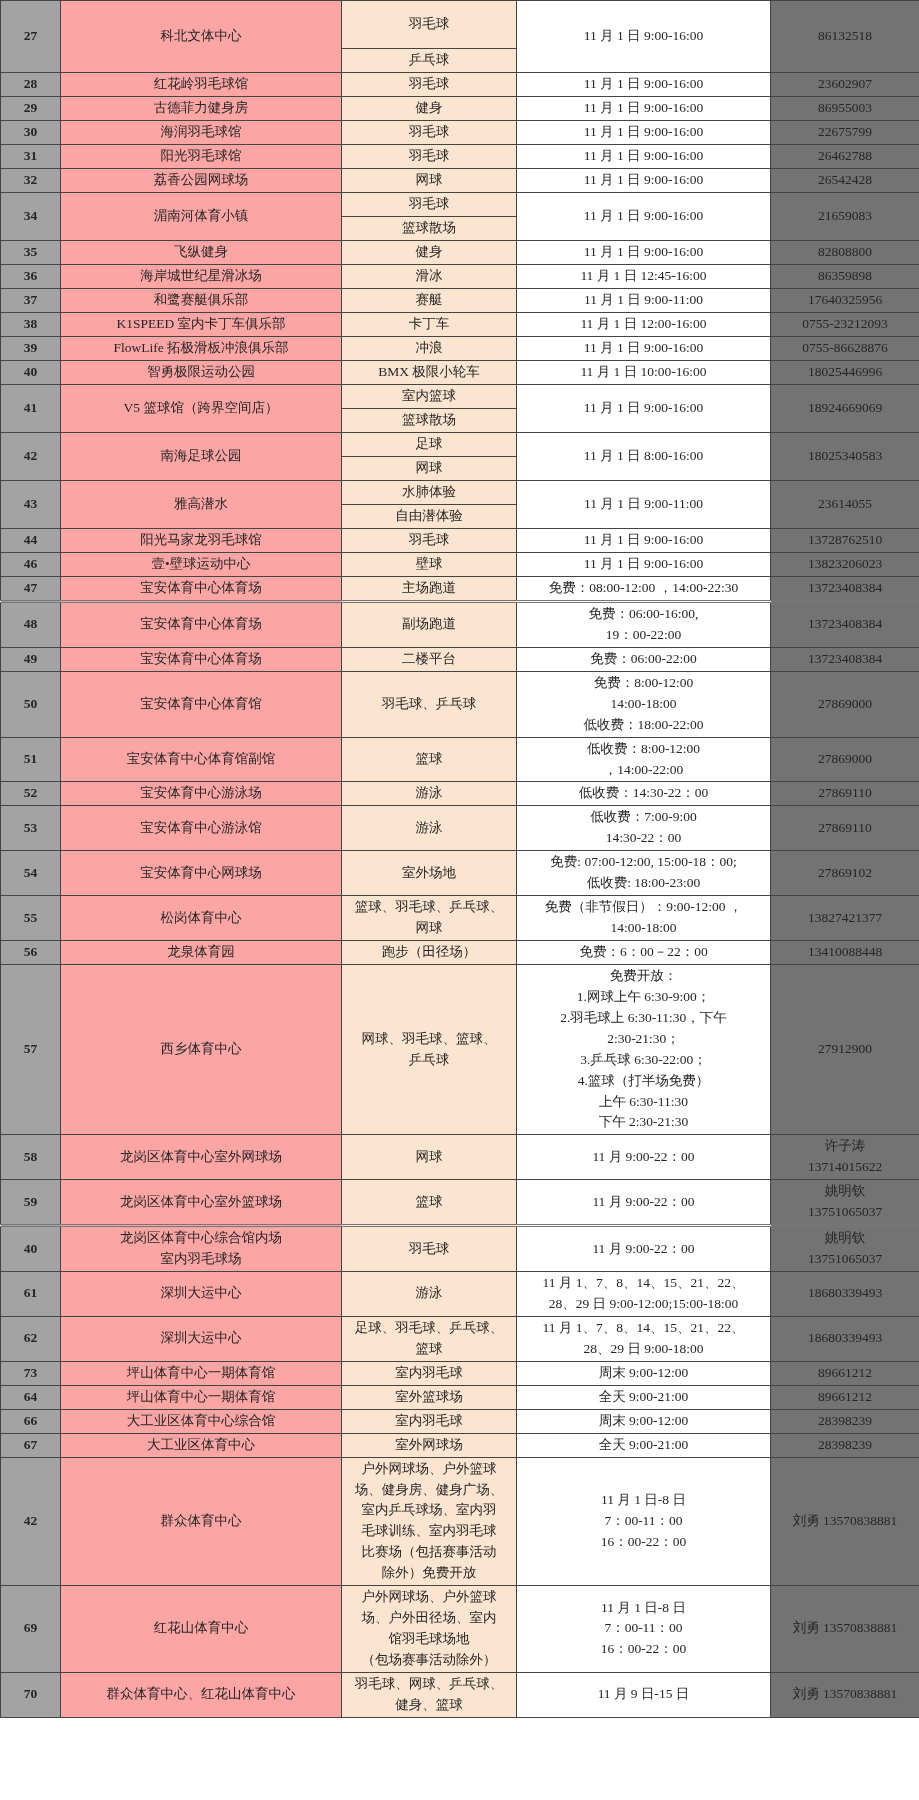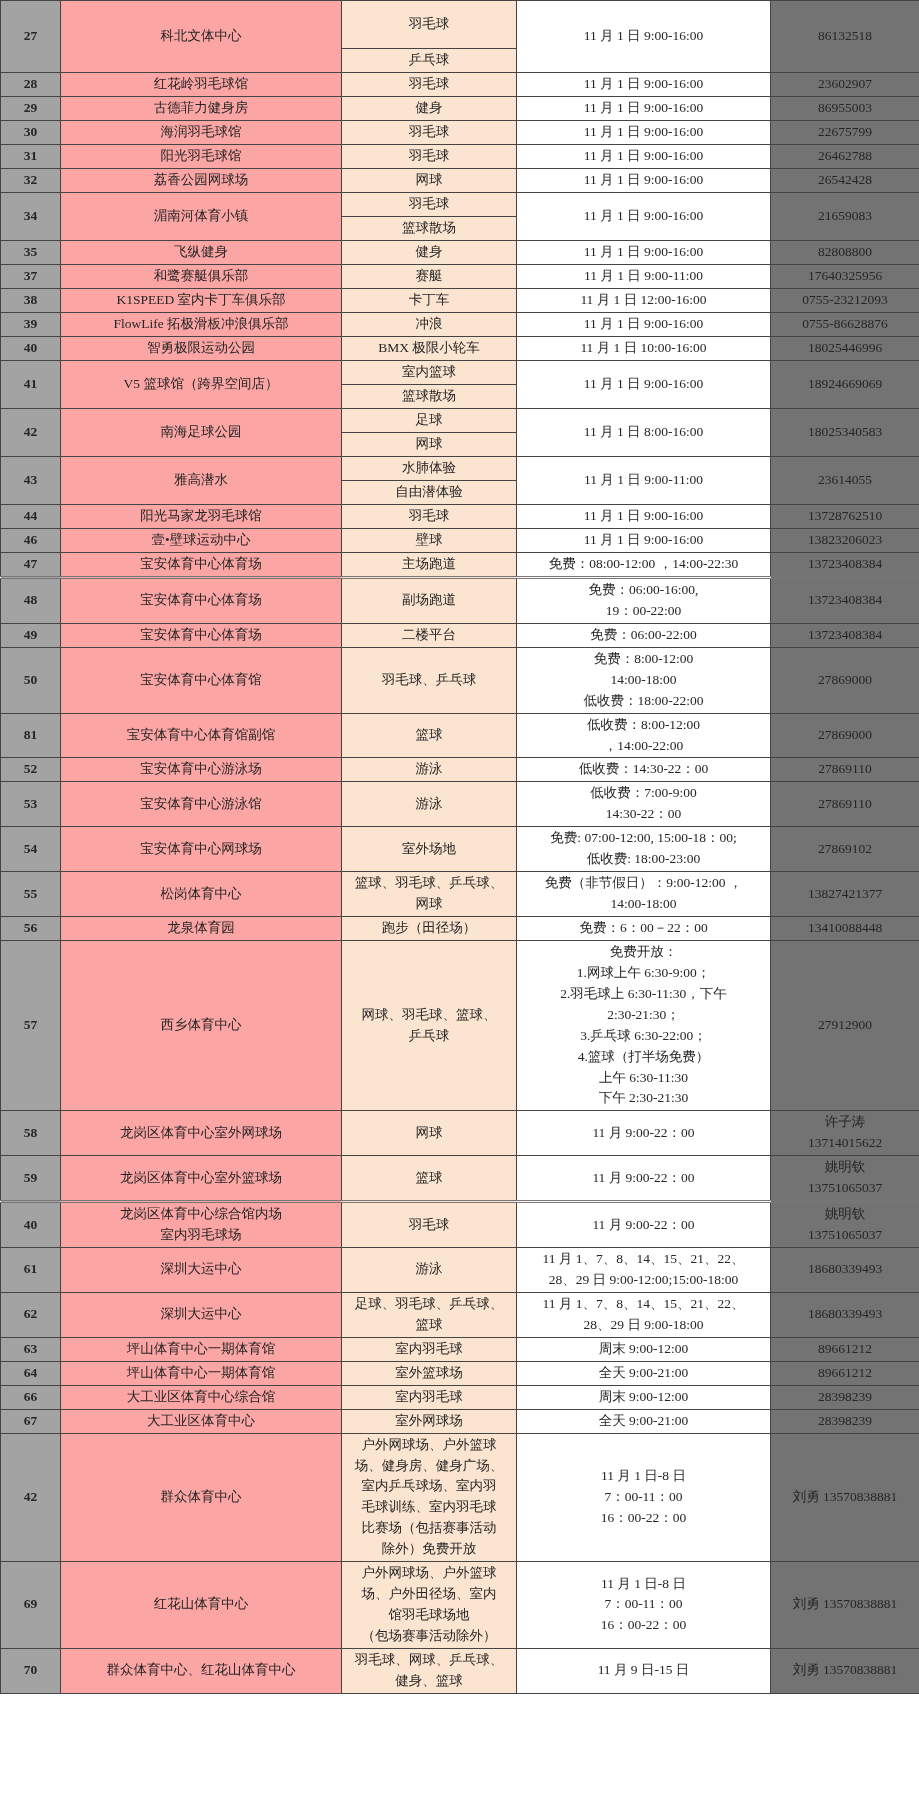--- a/index.html
+++ b/index.html
@@ -132,20 +132,29 @@
         </tr>
         <tr data-row="35">
           <td class="col-num">35</td>
           <td class="col-name pre">飞纵健身</td>
           <td class="col-sport">
             <div class="sport-sub">健身</div>
           </td>
           <td class="col-time pre">11 月 1 日 9:00-16:00</td>
           <td class="col-phone pre">82808800</td>
         </tr>
+        <tr data-row="36">
+          <td class="col-num">36</td>
+          <td class="col-name pre">海岸城世纪星滑冰场</td>
+          <td class="col-sport">
+            <div class="sport-sub">滑冰</div>
+          </td>
+          <td class="col-time pre">11 月 1 日 12:45-16:00</td>
+          <td class="col-phone pre">86359898</td>
+        </tr>
         <tr data-row="37">
           <td class="col-num">37</td>
           <td class="col-name pre">和鹭赛艇俱乐部</td>
           <td class="col-sport">
             <div class="sport-sub">赛艇</div>
           </td>
           <td class="col-time pre">11 月 1 日 9:00-11:00</td>
           <td class="col-phone pre">17640325956</td>
         </tr>
         <tr data-row="38">
@@ -256,21 +265,21 @@
           <td class="col-name pre">宝安体育中心体育馆</td>
           <td class="col-sport">
             <div class="sport-sub">羽毛球、乒乓球</div>
           </td>
           <td class="col-time pre">免费：8:00-12:00
 14:00-18:00
 低收费：18:00-22:00</td>
           <td class="col-phone pre">27869000</td>
         </tr>
         <tr data-row="51">
-          <td class="col-num">81</td>
+          <td class="col-num">51</td>
           <td class="col-name pre">宝安体育中心体育馆副馆</td>
           <td class="col-sport">
             <div class="sport-sub">篮球</div>
           </td>
           <td class="col-time pre">低收费：8:00-12:00
 ，14:00-22:00</td>
           <td class="col-phone pre">27869000</td>
         </tr>
         <tr data-row="52">
           <td class="col-num">52</td>
@@ -384,21 +393,21 @@
           <td class="col-name pre">深圳大运中心</td>
           <td class="col-sport">
             <div class="sport-sub">足球、羽毛球、乒乓球、
 篮球</div>
           </td>
           <td class="col-time pre">11 月 1、7、8、14、15、21、22、
 28、29 日 9:00-18:00</td>
           <td class="col-phone pre">18680339493</td>
         </tr>
         <tr data-row="63">
-          <td class="col-num">63</td>
+          <td class="col-num">73</td>
           <td class="col-name pre">坪山体育中心一期体育馆</td>
           <td class="col-sport">
             <div class="sport-sub">室内羽毛球</div>
           </td>
           <td class="col-time pre">周末 9:00-12:00</td>
           <td class="col-phone pre">89661212</td>
         </tr>
         <tr data-row="64">
           <td class="col-num">64</td>
           <td class="col-name pre">坪山体育中心一期体育馆</td>

